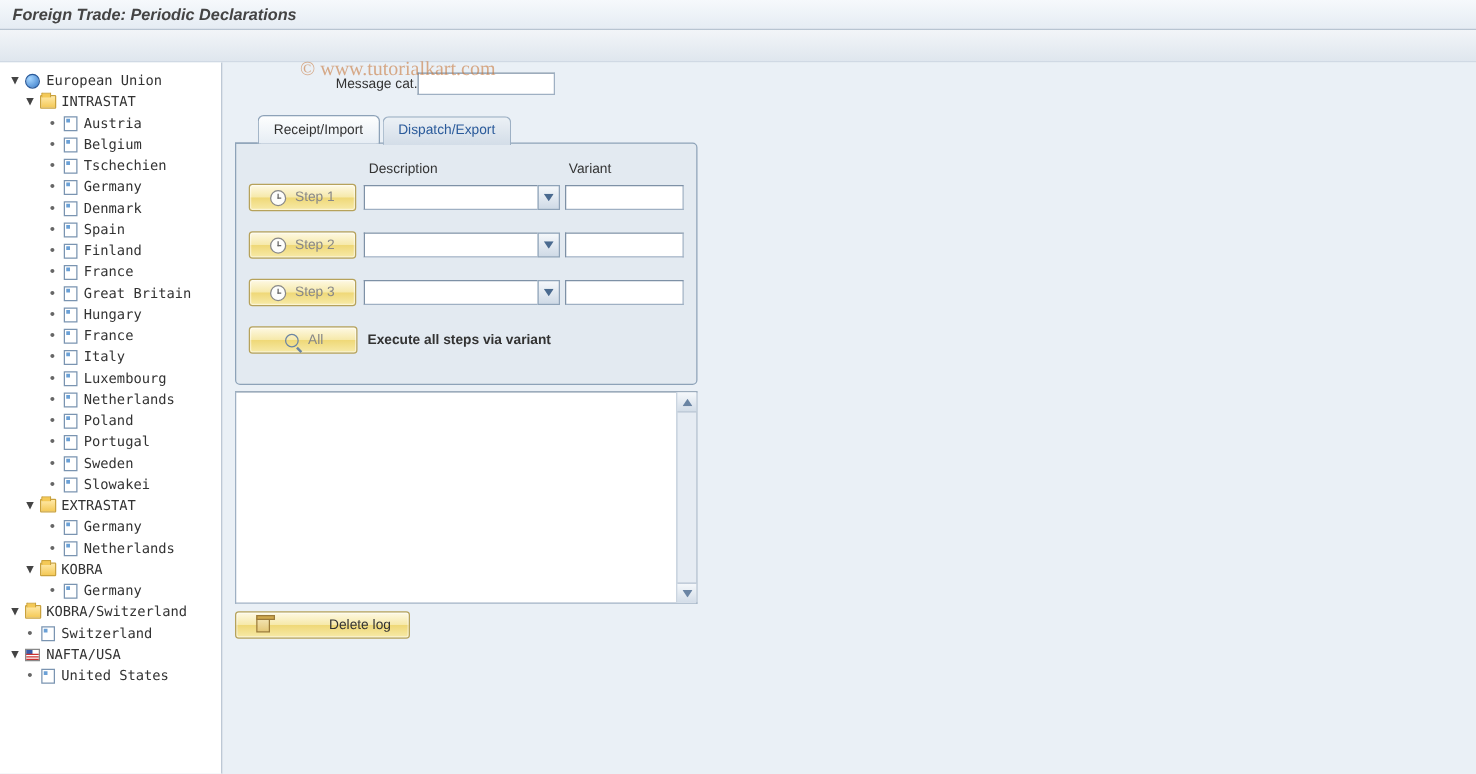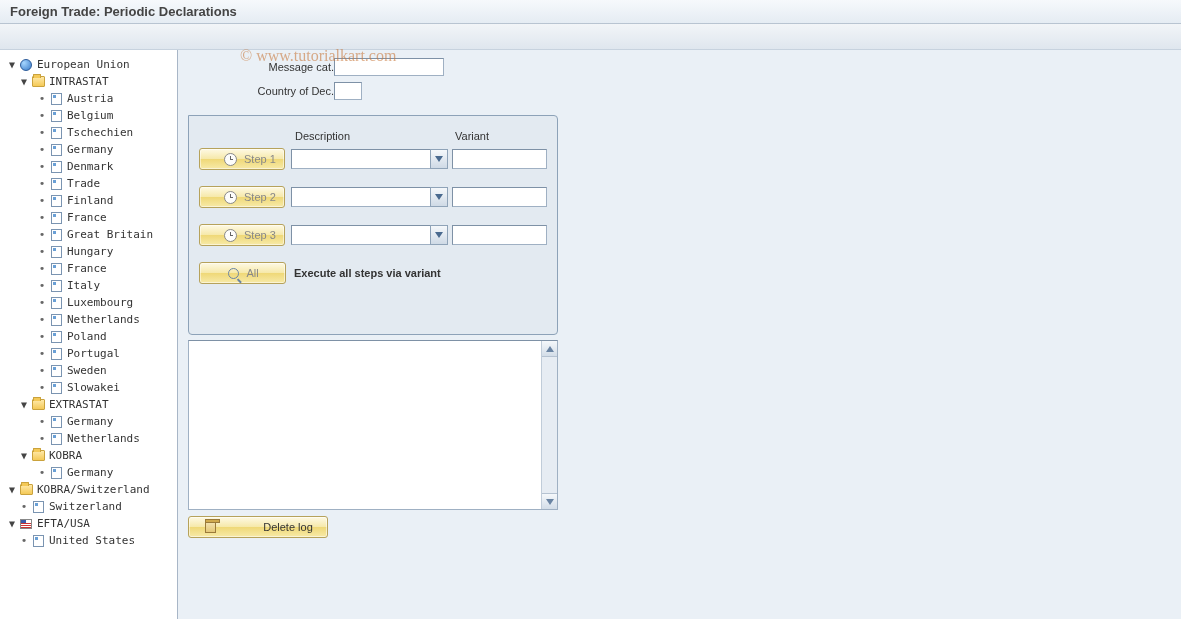--- a/index.html
+++ b/index.html
@@ -14,20 +14,21 @@
     position: relative;
   }
   .title-bar {
     background: linear-gradient(#f6f9fc, #e5ecf3);
     border-bottom: 1px solid #b8c4d1;
     padding: 4px 10px;
     height: 24px;
   }
   .title-bar h1 {
     font-size: 13px;
+    font-style: italic;
     font-weight: bold;
     color: #444;
   }
   .toolbar-strip {
     height: 26px;
     background: linear-gradient(#f2f5f8, #dfe6ee);
     border-bottom: 1px solid #c7d2de;
   }
   .watermark {
     position: absolute;
@@ -88,35 +89,35 @@
     background:linear-gradient(#ecf1f6,#d3dde8); border:1px solid #9db0c4;
     border-bottom:none; border-radius:5px 5px 0 0; margin-right:2px; color:#2a5a9a;
     position:relative; top:1px;
   }
   .tab.active {
     background:linear-gradient(#fdfefe,#e6edf4); color:#333; font-weight:normal;
     border-color:#8da2b8; z-index:3; top:0; padding-top:5px;
   }
   .tab-pre { width:18px; border-bottom:1px solid #8da2b8; }
   .tab-body {
-    border:1px solid #8da2b8; background:#e3eaf1; padding:14px 10px 32px 10px;
+    border:1px solid #8da2b8; background:#e3eaf1; padding:14px 10px 16px 10px;
     border-radius:0 4px 4px 4px; position:relative; top:-1px;
   }
   .cols-header { display:flex; padding-left:96px; margin-bottom:6px; color:#333;}
   .cols-header .c1{width:160px;} .cols-header .c2{width:80px;}
   .step-row { display:flex; align-items:center; margin-bottom:16px;}
   .sap-btn {
     display:inline-flex; align-items:center; justify-content:center;
     height:22px; border:1px solid #b6a25b; border-radius:3px;
     background:linear-gradient(#fef9e4,#f6e9aa 49%,#efd877 51%,#f7eaa8);
     color:#777; font-size:11px; cursor:pointer; padding:0 8px;
     box-shadow:inset 0 0 0 1px rgba(255,255,255,0.5);
   }
   .sap-btn .bicon{width:14px;height:14px;margin-right:6px;display:inline-flex;align-items:center;justify-content:center;}
-  .step-btn { width:87px; color:#888;justify-content:flex-end;}
+  .step-btn { width:87px; color:#888;}
   .all-btn { width:87px; color:#888;}
   .delete-btn { width:140px; color:#333;gap:40px;}
   .combo {
     display:flex; width:160px; height:20px; margin-left:6px;
   }
   .combo-input{flex:1;background:#fff;border:1px solid #9fb0c3;border-right:none;border-top-color:#7e91a6;border-left-color:#7e91a6;}
   .combo-btn{width:18px;background:linear-gradient(#f5f8fb,#cfdae6);border:1px solid #8fa3b8;display:flex;align-items:center;justify-content:center;cursor:pointer;}
   .combo-btn svg{width:8px;height:6px;}
   .variant-input{width:95px;height:20px;background:#fff;border:1px solid #9fb0c3;border-top-color:#7e91a6;border-left-color:#7e91a6;margin-left:4px;}
   .exec-text{margin-left:8px;color:#333;font-weight:bold;}
@@ -196,21 +197,21 @@
         <span class="icon">
           <span class="doc-ic"></span>
         </span>
         <span class="lbl">Denmark</span>
       </div>
     <div class="tree-node ind3">
         <span class="bullet">•</span>
         <span class="icon">
           <span class="doc-ic"></span>
         </span>
-        <span class="lbl">Trade</span>
+        <span class="lbl">Spain</span>
       </div>
     <div class="tree-node ind3">
         <span class="bullet">•</span>
         <span class="icon">
           <span class="doc-ic"></span>
         </span>
         <span class="lbl">Finland</span>
       </div>
     <div class="tree-node ind3">
         <span class="bullet">•</span>
@@ -340,43 +341,44 @@
           <span class="doc-ic"></span>
         </span>
         <span class="lbl">Switzerland</span>
       </div>
 
     <div class="tree-node ind1">
       <span class="tw">▼</span>
       <span class="icon">
           <span class="flag-ic"></span>
         </span>
-      <span class="lbl">EFTA/USA</span>
+      <span class="lbl">NAFTA/USA</span>
     </div>
     <div class="tree-node ind2">
         <span class="bullet">•</span>
         <span class="icon">
           <span class="doc-ic"></span>
         </span>
         <span class="lbl">United States</span>
       </div>
   </div>
 
   <div class="content-panel">
 
     <div class="field-row">
       <span class="field-label">Message cat.</span>
       <input class="text-input" style="width: 110px;" value="">
     </div>
-    <div class="field-row">
-      <span class="field-label">Country of Dec.</span>
-      <input class="text-input" style="width: 28px;" value="">
-    </div>
 
     <div class="tabstrip">
+      <div class="tabs-row">
+        <div class="tab-pre"></div>
+        <div class="tab active">Receipt/Import</div>
+        <div class="tab">Dispatch/Export</div>
+      </div>
       <div class="tab-body">
         <div class="cols-header">
           <span class="c1">Description</span>
           <span class="c2">Variant</span>
         </div>
 
         <div class="step-row">
           <button class="sap-btn step-btn">
             <span class="bicon">
                 <span class="clock-ic"></span>
@@ -423,21 +425,21 @@
             <div class="combo-input"></div>
             <div class="combo-btn">
                 <svg viewBox="0 0 8 6">
                   <path d="M0 0 L8 0 L4 6 Z" fill="#4a6a8f"></path>
                 </svg>
               </div>
           </div>
           <input class="variant-input" style="">
         </div>
 
-        <div class="step-row" style="margin-bottom:18px">
+        <div class="step-row" style="margin-bottom:8px">
           <button class="sap-btn all-btn">
             <span class="bicon">
                 <span class="mag-ic"></span>
               </span>
             <span>All</span>
           </button>
           <span class="exec-text">Execute all steps via variant</span>
         </div>
       </div>
     </div>

